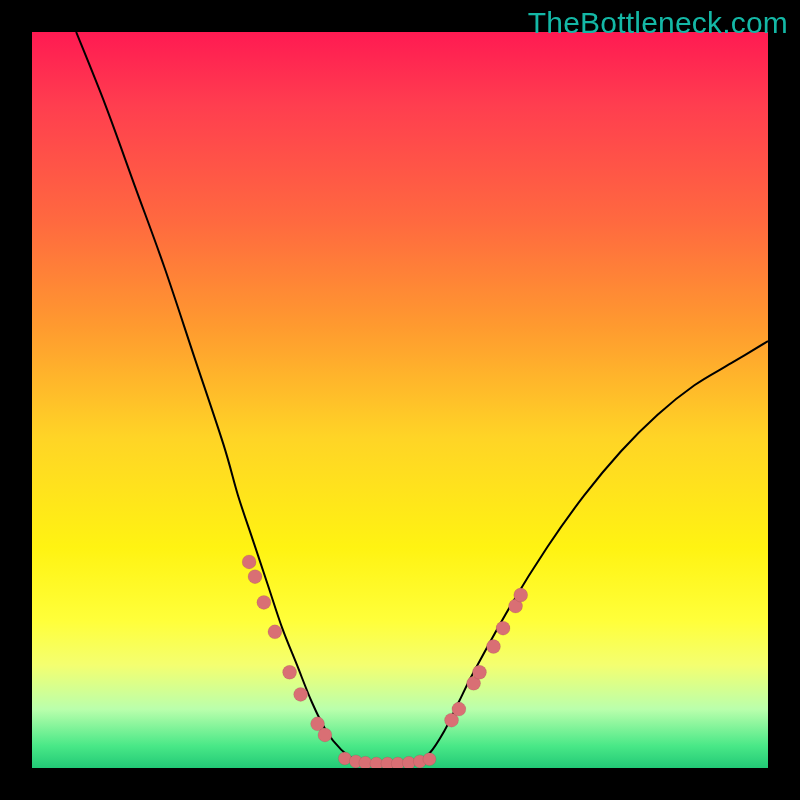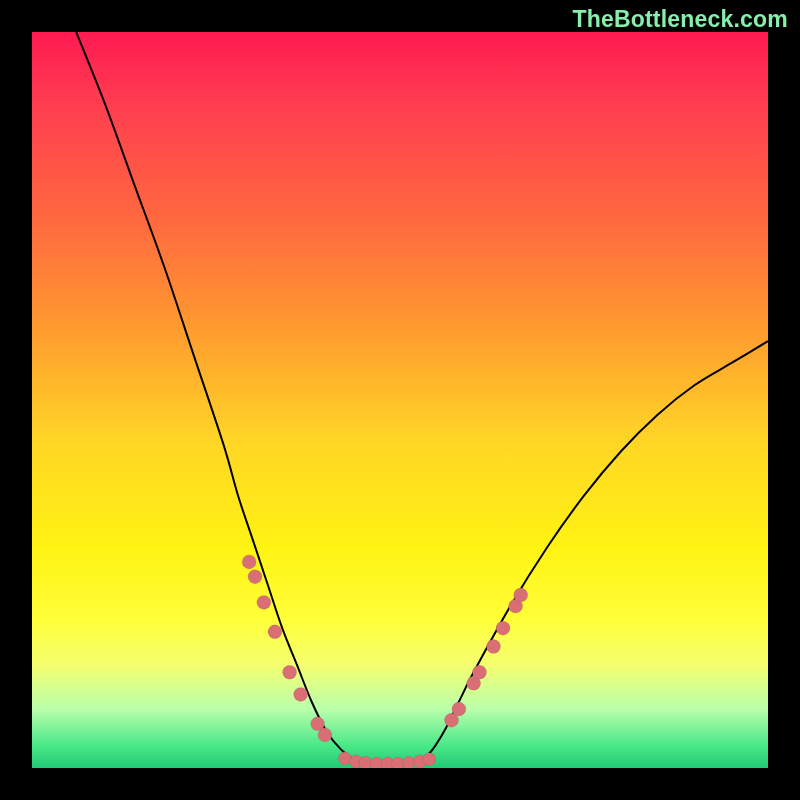--- a/index.html
+++ b/index.html
@@ -14,23 +14,23 @@
   .stage {
     position: relative;
     width: 800px;
     height: 800px;
     background: #000;
   }
   .watermark {
     position: absolute;
     top: 6px;
     right: 12px;
-    font-size: 23px;
-    font-weight: 700;
-    color: #86efac;
+    font-size: 30px;
+    font-weight: 400;
+    color: #14b8a6;
     letter-spacing: 0.2px;
     z-index: 5;
     user-select: none;
   }
   .plot-area {
     position: absolute;
     left: 32px;
     top: 32px;
     width: 736px;
     height: 736px;

